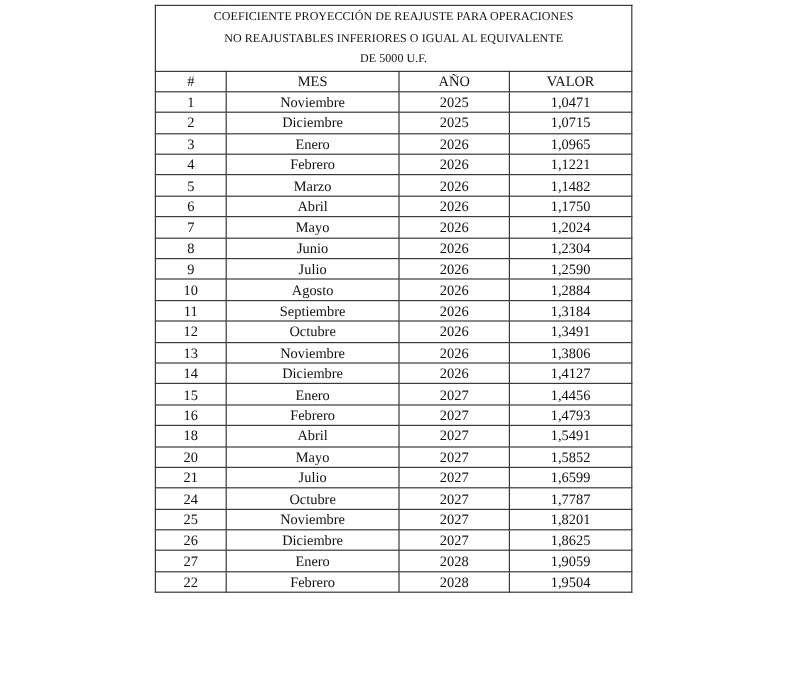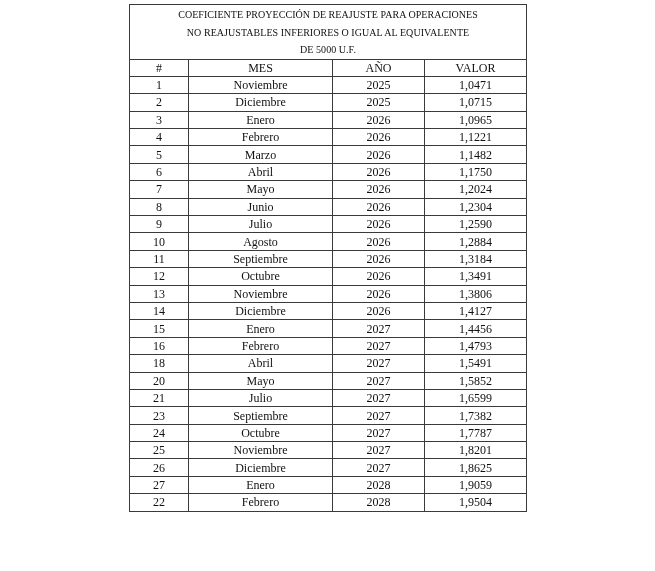--- a/index.html
+++ b/index.html
@@ -182,26 +182,20 @@
         <td>2027</td>
         <td>1,5852</td>
       </tr>
       <tr>
         <td>21</td>
         <td>Julio</td>
         <td>2027</td>
         <td>1,6599</td>
       </tr>
       <tr>
-        <td>23</td>
-        <td>Septiembre</td>
-        <td>2027</td>
-        <td>1,7382</td>
-      </tr>
-      <tr>
         <td>24</td>
         <td>Octubre</td>
         <td>2027</td>
         <td>1,7787</td>
       </tr>
       <tr>
         <td>25</td>
         <td>Noviembre</td>
         <td>2027</td>
         <td>1,8201</td>

